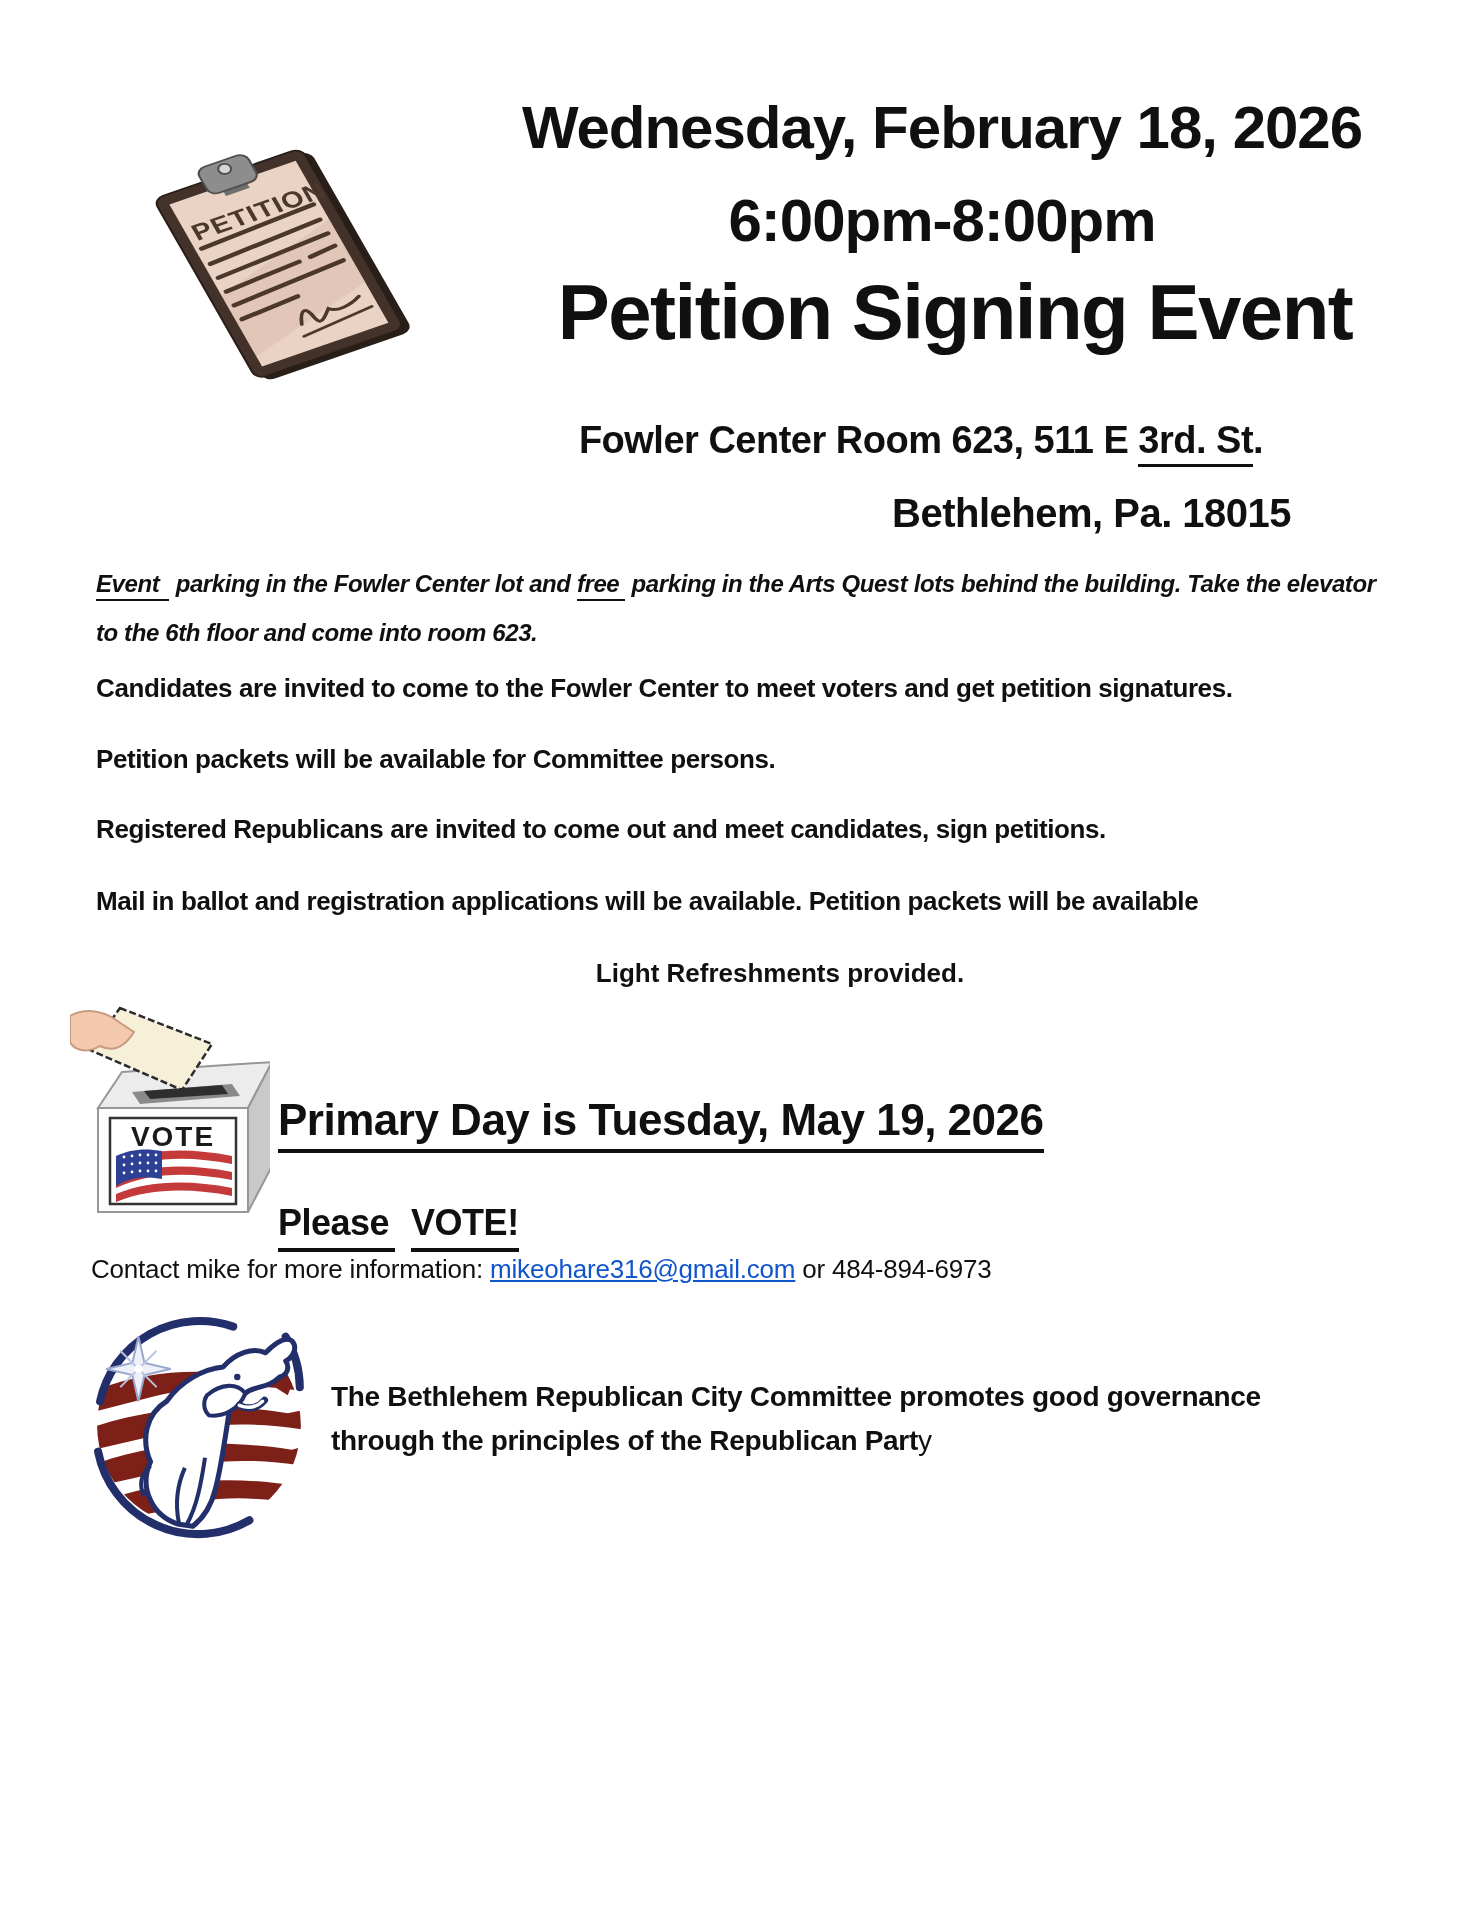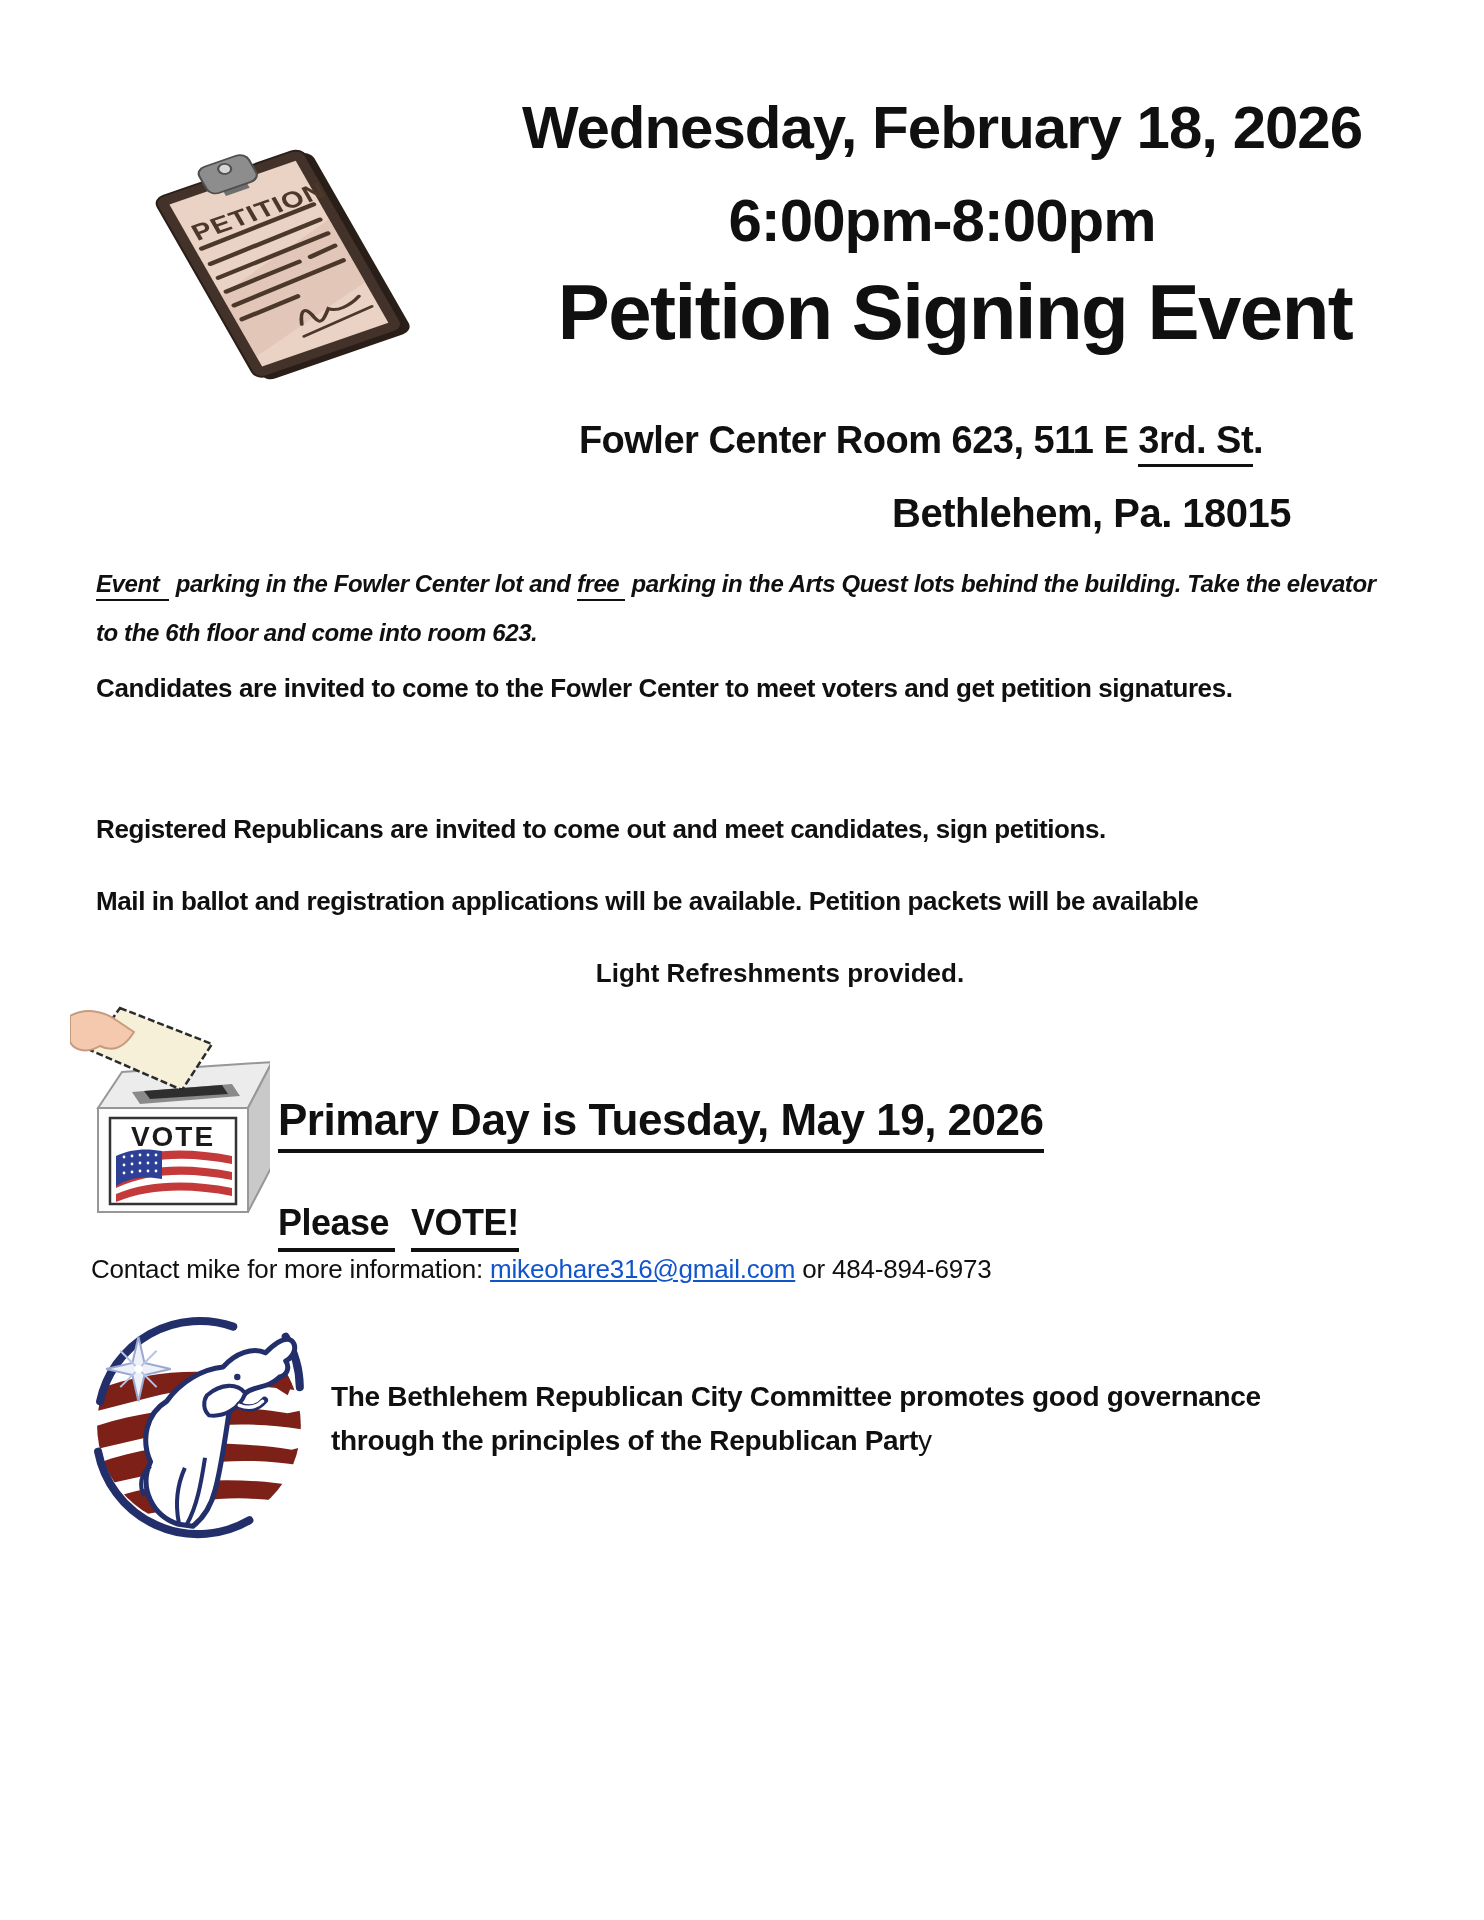--- a/index.html
+++ b/index.html
@@ -82,20 +82,21 @@
   <div class="abs ctr b date-line">Wednesday, February 18, 2026</div>
   <div class="abs ctr b time-line">6:00pm-8:00pm</div>
   <div class="abs ctr b title-line">Petition Signing Event</div>
   <div class="abs ctr b venue-line"><span>Fowler Center Room 623, 511 E </span><span class="venue-underline">3rd. St</span><span>.</span></div>
   <div class="abs b city-line">Bethlehem, Pa. 18015</div>
 
   <div class="abs parking parking-l1"><span class="u-thin pad-r10">Event</span><span> parking in the Fowler Center lot and </span><span class="u-thin pad-r6">free</span><span> parking in the Arts Quest lots behind the building. Take the elevator</span></div>
   <div class="abs parking parking-l2">to the 6th floor and come into room 623.</div>
 
   <div class="abs para para-1">Candidates are invited to come to the Fowler Center to meet voters and get petition signatures.</div>
+  <div class="abs para para-2">Petition packets will be available for Committee persons.</div>
   <div class="abs para para-3">Registered Republicans are invited to come out and meet candidates, sign petitions.</div>
   <div class="abs para para-4">Mail in ballot and registration applications will be available. Petition packets will be available</div>
   <div class="abs refreshments">Light Refreshments provided.</div>
 
   <svg class="votebox-svg" viewBox="0 0 200 230">
     <polygon points="28,108 52,72 202,62 178,108" fill="#ececec" stroke="#979797" stroke-width="2"></polygon>
     <polygon points="178,212 178,108 202,62 202,166" fill="#c9c9c9" stroke="#979797" stroke-width="2"></polygon>
     <polygon points="62,92 162,84 170,96 70,104" fill="#8a8a8a"></polygon>
     <polygon points="74,91 152,85 158,94 80,99" fill="#2e2e2e"></polygon>
     <polygon points="50,8 142,44 112,90 20,50" fill="#f7f0d8" stroke="#2b2b2b" stroke-width="2.5" stroke-dasharray="7 3"></polygon>

